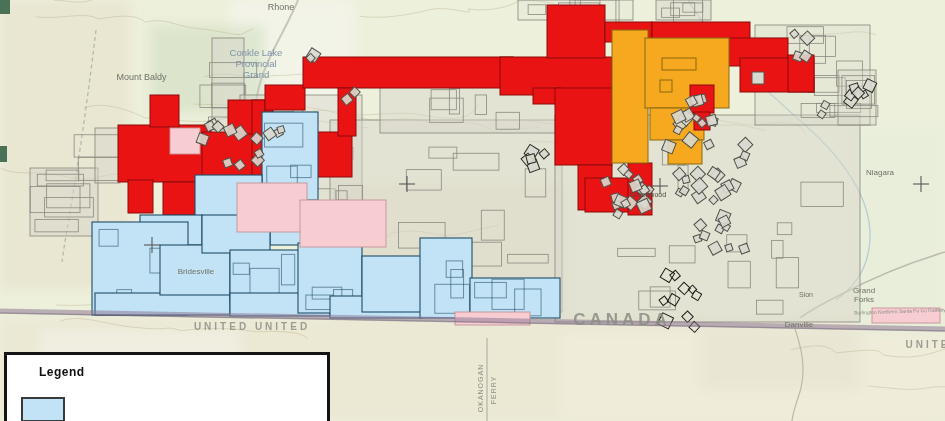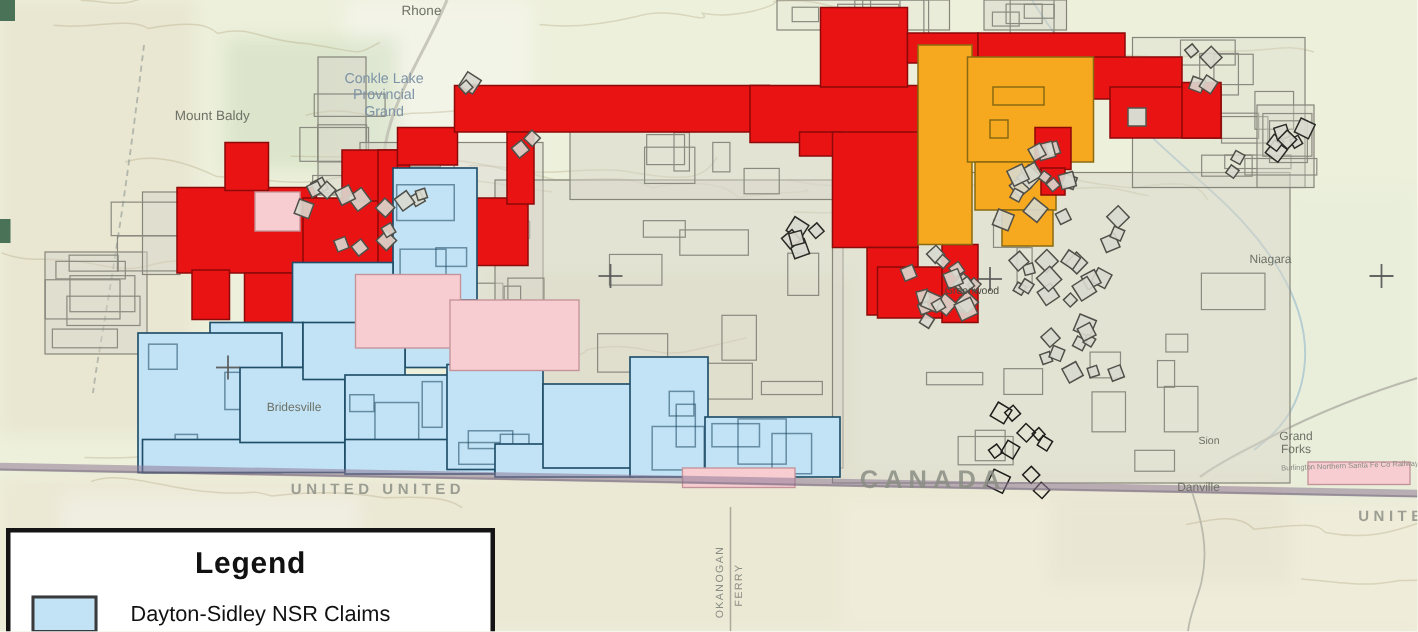--- a/index.html
+++ b/index.html
@@ -12,22 +12,22 @@
   .lbl.center{text-align:center;}
   .lbl.park{color:#7e93a6;font-size:9.5px;padding-left:36px;}
   .lbl.tiny{font-size:8px;}
   .lbl.micro{font-size:7px;}
   .lbl.country{color:#8b8e84;font-size:17px;letter-spacing:4px;font-weight:bold;opacity:.85;}
   .lbl.states{color:#8d9086;font-size:10px;letter-spacing:3px;font-weight:bold;opacity:.85;}
   .lbl.rail{font-size:5px;color:#8a8d84;transform:translateX(-50%) rotate(-2deg);}
   .lbl.vert{font-size:7px;color:#8a8d84;letter-spacing:1px;transform:translate(-50%,-50%) rotate(-90deg);}
   .legend{position:absolute;left:4px;top:352px;width:320px;height:78px;
           background:#ffffff;border:3px solid #141414;}
-  .legend-title{text-align:center;font-weight:bold;font-size:20px;color:#111;
-                margin-top:10px;letter-spacing:.5px;}
+  .legend-title{font-weight:bold;font-size:12px;color:#111;
+                margin-top:10px;letter-spacing:.5px;margin-left:32px;}
   .legend-row{position:absolute;left:14px;top:42px;display:flex;align-items:center;}
   .legend-swatch{display:inline-block;width:40px;height:21px;border:2px solid #3a3a3a;}
   .legend-label{margin-left:22px;font-size:14.5px;color:#111;}
 </style>
 </head>
 <body>
 
 <div class="stage">
 
   <svg id="m" width="945" height="421" viewBox="0 0 945 421">
@@ -346,36 +346,35 @@
   <div class="labels">
     <div class="lbl" style="left:281px;top:2px;">Rhone</div>
     <div class="lbl park center" style="left:238px;top:48px;">
       <div>Conkle Lake</div>
       <div>Provincial</div>
       <div>Grand</div>
     </div>
     <div class="lbl" style="left:125px;top:72px;padding-left:33px;">Mount Baldy</div>
     <div class="lbl tiny" style="left:196px;top:267px;">Bridesville</div>
     <div class="lbl micro" style="left:648px;top:191px;color:#4a4a42;">Greenwood</div>
-    <div class="lbl tiny" style="left:847px;top:168px;">Niagara</div>
+    <div class="lbl tiny" style="left:880px;top:168px;">Niagara</div>
     <div class="lbl micro" style="left:806px;top:291px;">Sion</div>
     <div class="lbl country" style="left:622px;top:310px;">CANADA</div>
     <div class="lbl states" style="left:252px;top:321px;">UNITED UNITED</div>
     <div class="lbl states" style="left:928px;top:339px;">UNITE</div>
     <div class="lbl tiny center" style="left:864px;top:286px;">
       <div>Grand</div>
       <div>Forks</div>
     </div>
     <div class="lbl tiny" style="left:799px;top:320px;">Danville</div>
     <div class="lbl rail" style="left:900px;top:309px;">Burlington Northern Santa Fe Co Railway</div>
     <div class="lbl vert" style="left:481px;top:388px;">OKANOGAN</div>
     <div class="lbl vert" style="left:494px;top:390px;">FERRY</div>
   </div>
 
   <div class="legend">
     <div class="legend-title">Legend</div>
     <div class="legend-row">
       <span class="legend-swatch" style="background: rgb(194, 227, 245);"></span>
-      <span class="legend-label">Dayton-Sidley NSR Claims</span>
     </div>
   </div>
 
 </div>
 
 </body></html>

